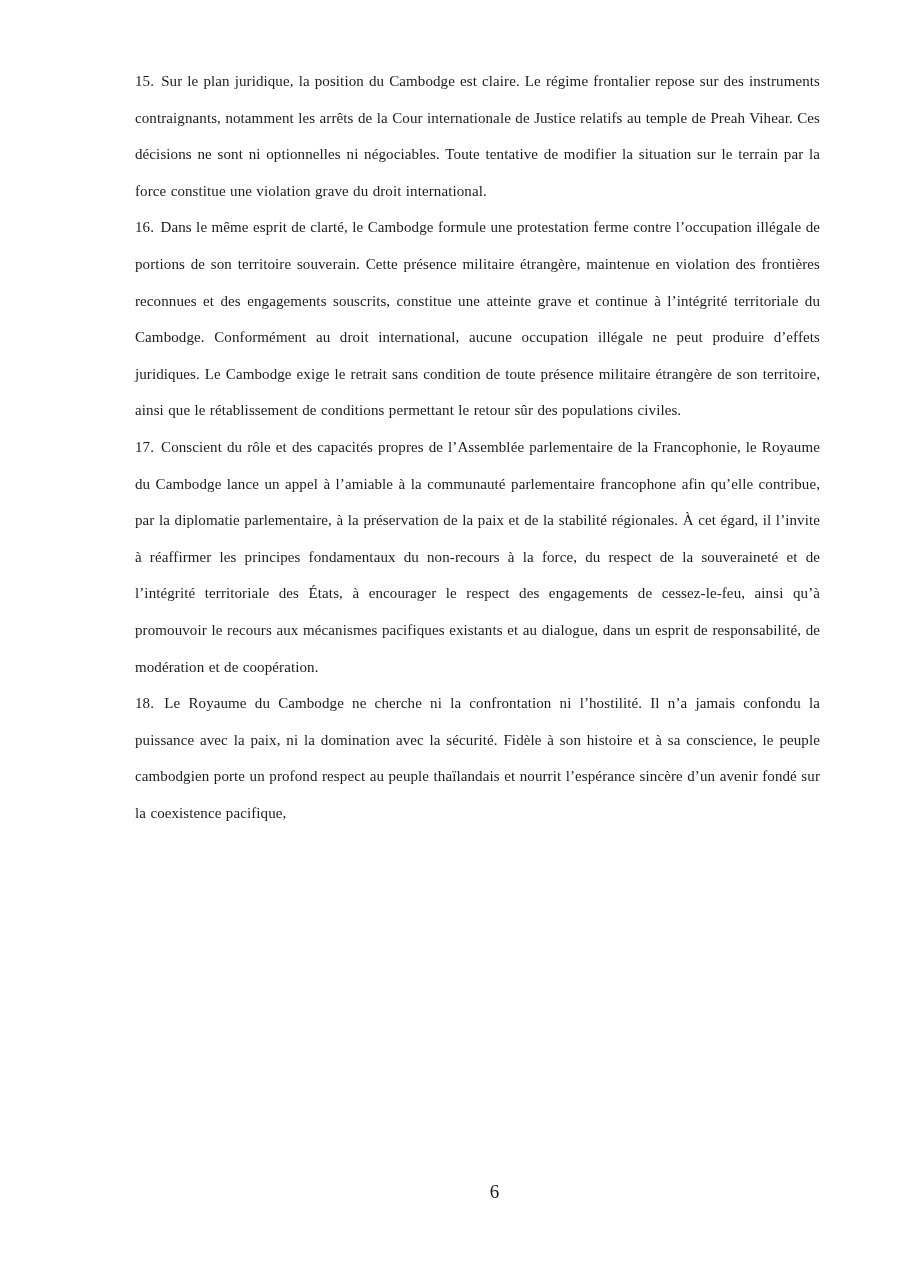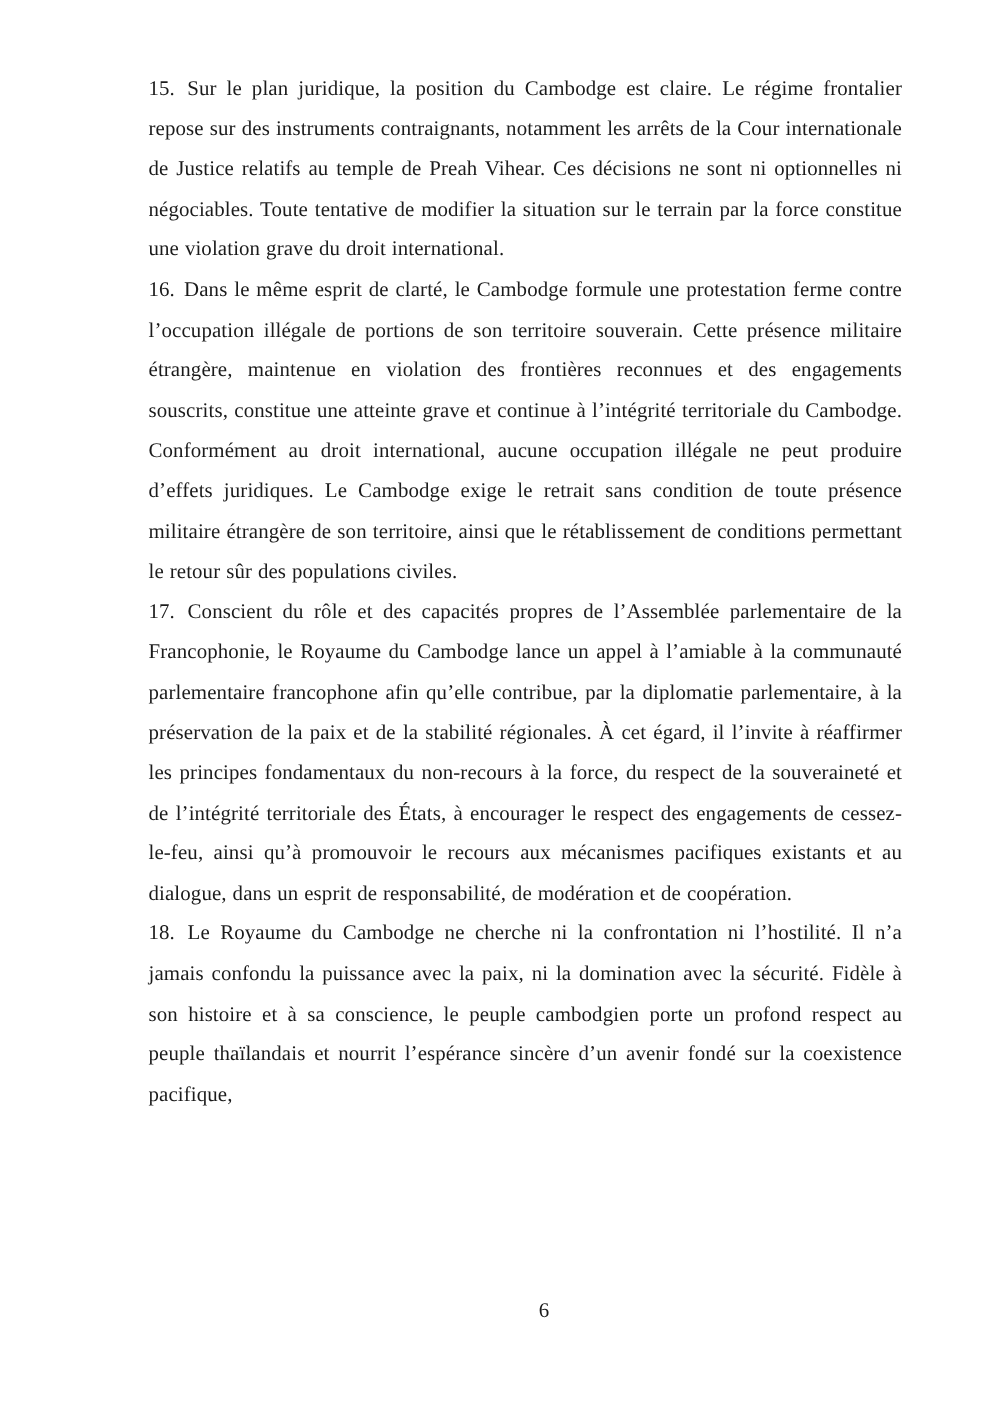--- a/index.html
+++ b/index.html
@@ -15,21 +15,21 @@
     box-sizing: border-box;
     overflow: hidden;
     font-family: "Liberation Serif", "DejaVu Serif", serif;
     color: #1b1b1b;
   }
   .body-text {
     position: absolute;
     left: 135px;
     right: 85px;
     top: 63px;
-    font-size: 19px;
+    font-size: 15px;
     line-height: 36.6px;
     text-align: justify;
     word-spacing: 0.5px;
     letter-spacing: 0.1px;
     hyphens: none;
     -webkit-hyphens: none;
   }
   .para {
     margin: 0;
     padding: 0;

